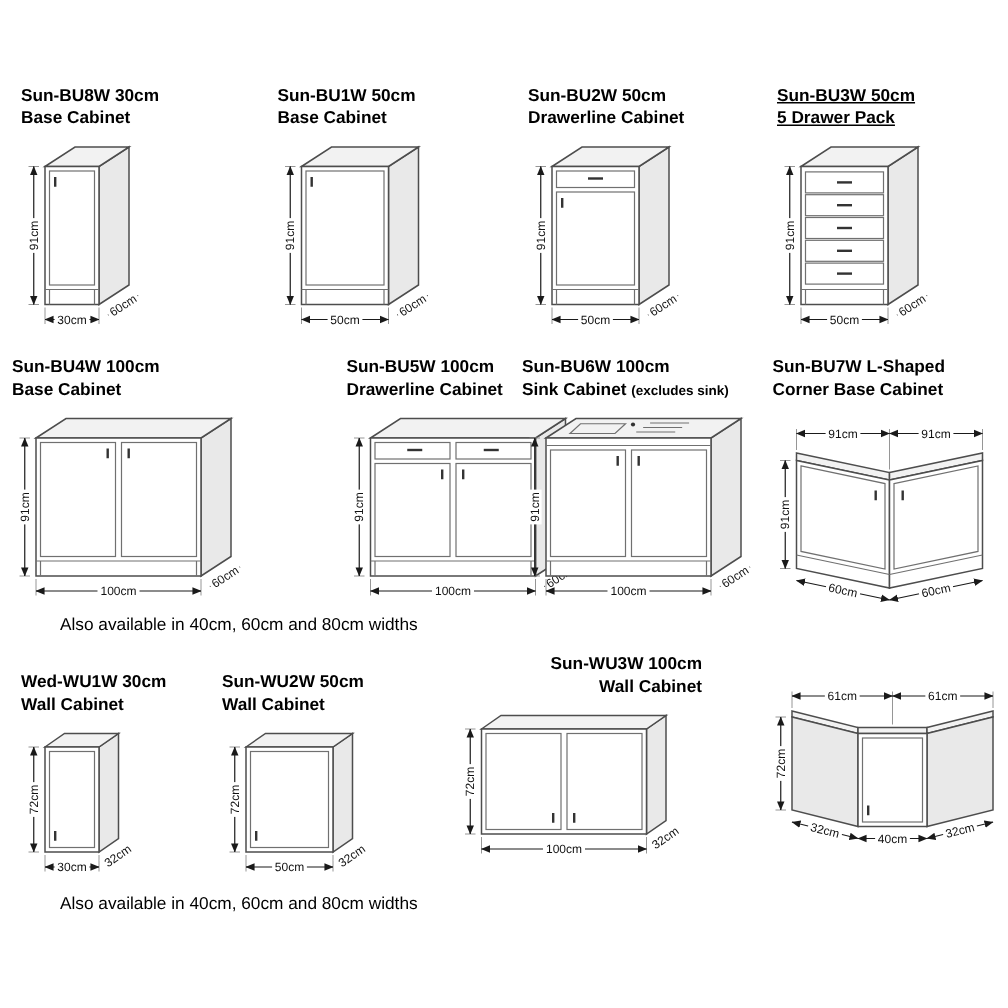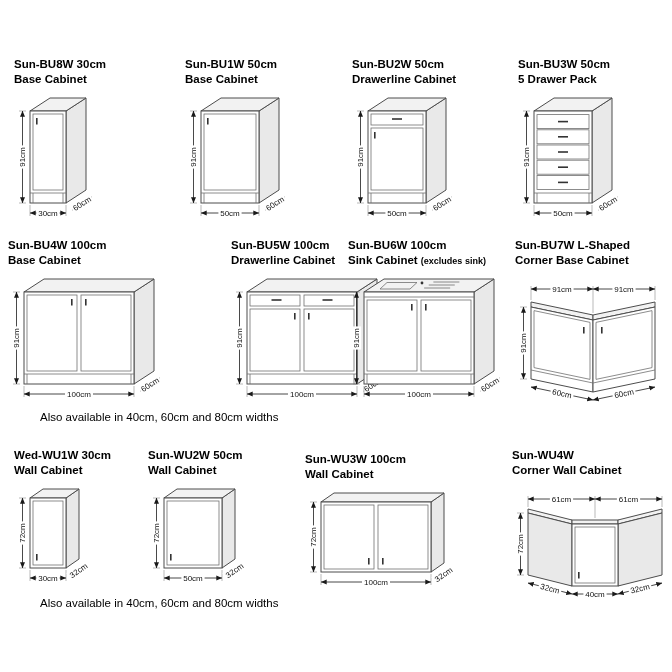--- a/index.html
+++ b/index.html
@@ -135,21 +135,21 @@
           <text x="0" y="2.8" text-anchor="middle" class="dim">91cm</text>
         </g>
         <line x1="80" y1="118" x2="100" y2="105" class="dl" marker-start="url(#a2)" marker-end="url(#a2)"></line>
         <g transform="translate(90,111.5) rotate(-33.02386755579665)">
           <rect x="-11.6" y="-4.6" width="23.2" height="9.2" fill="#fff"></rect>
           <text x="0" y="2.8" text-anchor="middle" class="dim">60cm</text>
         </g>
       </svg>
     </div>
 </div>
-<div class="cell" style="left: 518px; top: 57px;">
+<div class="cell" style="left: 518px; top: 57px; text-decoration: underline;">
   <div class="title"><span>Sun-BU3W 50cm</span><br><span>5 Drawer Pack</span></div>
   <div class="draw">
       <svg width="118" height="133" viewBox="0 0 118 133">
         <defs>
           <marker id="a3" viewBox="0 0 8 8" refX="7.6" refY="4" markerWidth="7.5" markerHeight="7.5" orient="auto-start-reverse">
             <path d="M0,0.7 L8,4 L0,7.3 z" fill="#1a1a1a"></path>
           </marker>
         </defs>
         <polygon points="74,19 94,6 94,98 74,111" class="f side"></polygon>
         <polygon points="16,19 36,6 94,6 74,19" class="f top"></polygon>
@@ -439,21 +439,21 @@
           <text x="0" y="2.8" text-anchor="middle" class="dim">72cm</text>
         </g>
         <line x1="80" y1="92" x2="93" y2="83" class="dl" marker-start="url(#a9)" marker-end="url(#a9)"></line>
         <g transform="translate(86.5,87.5) rotate(-34.69515353123397)">
           <rect x="-11.6" y="-4.6" width="23.2" height="9.2" fill="#fff"></rect>
           <text x="0" y="2.8" text-anchor="middle" class="dim">32cm</text>
         </g>
       </svg>
     </div>
 </div>
-<div class="cell" style="left: 305px; top: 452px;">
+<div class="cell" style="left: 305px; top: 436px; text-align: right;">
   <div class="title"><span>Sun-WU3W 100cm</span><br><span>Wall Cabinet</span></div>
   <div class="draw">
       <svg width="163" height="107" viewBox="0 0 163 107">
         <defs>
           <marker id="a10" viewBox="0 0 8 8" refX="7.6" refY="4" markerWidth="7.5" markerHeight="7.5" orient="auto-start-reverse">
             <path d="M0,0.7 L8,4 L0,7.3 z" fill="#1a1a1a"></path>
           </marker>
         </defs>
         <polygon points="126,15 139,6 139,76 126,85" class="f side"></polygon>
         <polygon points="16,15 29,6 139,6 126,15" class="f top"></polygon>
@@ -478,21 +478,20 @@
         </g>
         <line x1="132" y1="92" x2="145" y2="83" class="dl" marker-start="url(#a10)" marker-end="url(#a10)"></line>
         <g transform="translate(138.5,87.5) rotate(-34.69515353123397)">
           <rect x="-11.6" y="-4.6" width="23.2" height="9.2" fill="#fff"></rect>
           <text x="0" y="2.8" text-anchor="middle" class="dim">32cm</text>
         </g>
       </svg>
     </div>
 </div>
 <div class="cell" style="left: 512px; top: 448px;">
-  <div class="title"><span>Sun-WU4W</span><br><span>Corner Wall Cabinet</span></div>
   <div class="draw">
       <svg width="158" height="122" viewBox="0 0 158 122">
         <defs>
           <marker id="a11" viewBox="0 0 8 8" refX="7.6" refY="4" markerWidth="7.5" markerHeight="7.5" orient="auto-start-reverse">
             <path d="M0,0.7 L8,4 L0,7.3 z" fill="#1a1a1a"></path>
           </marker>
         </defs>
         <polygon points="16,26 60,37 60,41 16,30" class="f top"></polygon>
         <rect x="60" y="37" width="46" height="4" class="f top"></rect>
         <polygon points="106,37 150,26 150,30 106,41" class="f top"></polygon>

